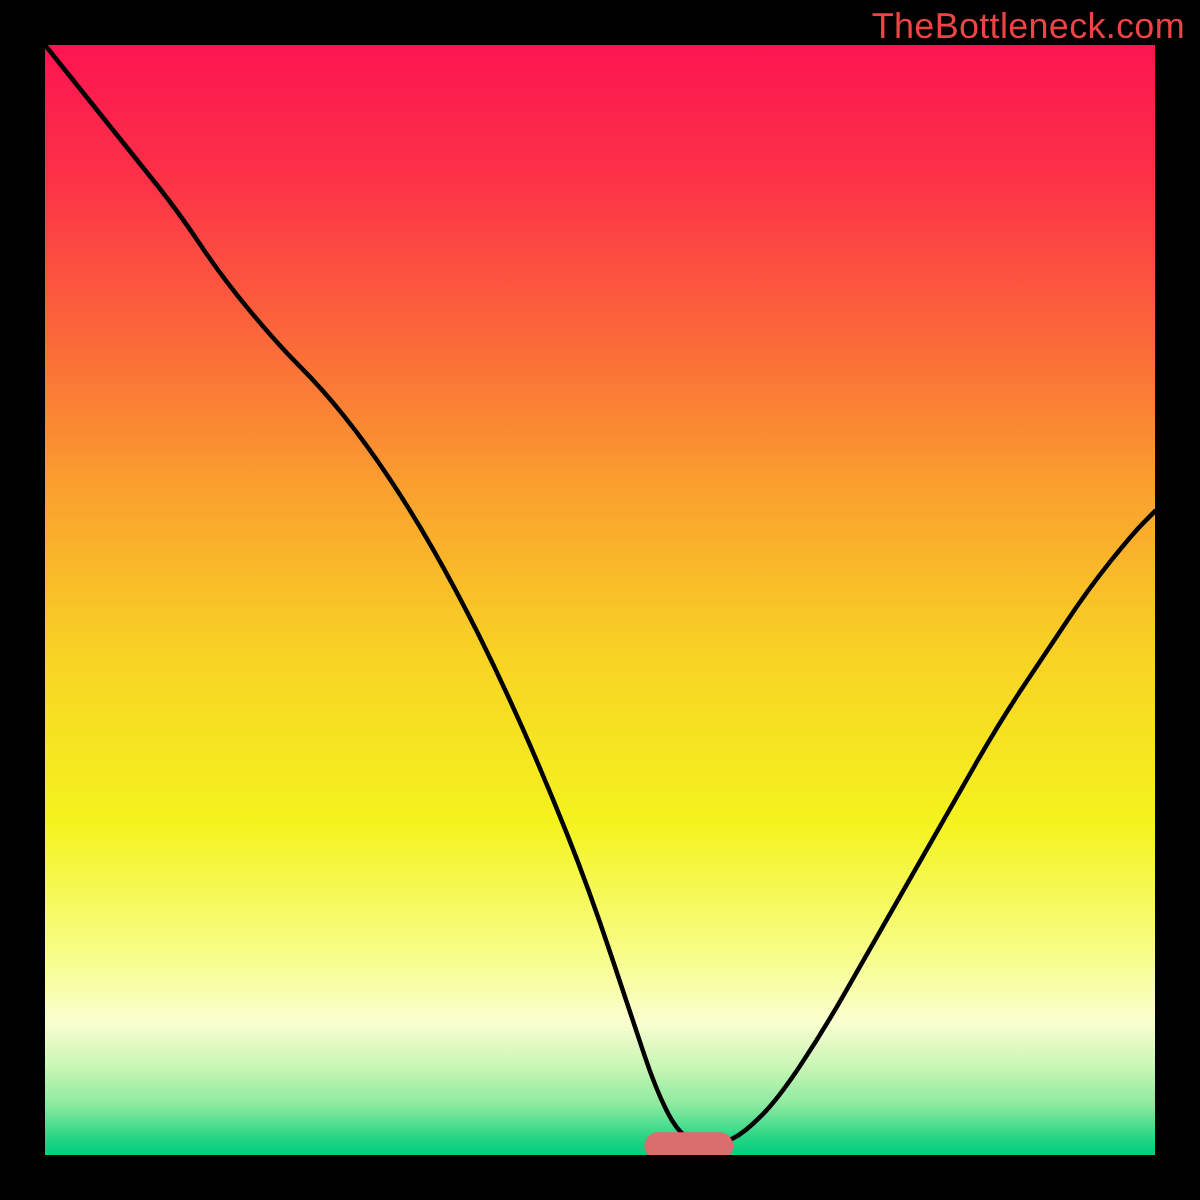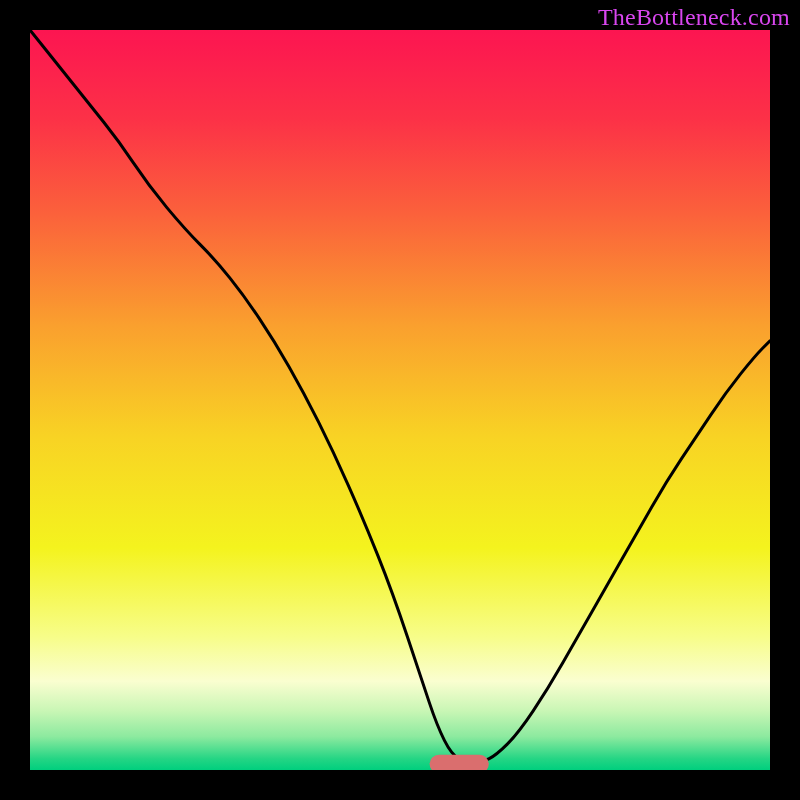--- a/index.html
+++ b/index.html
@@ -23,23 +23,23 @@
     
     left: 30px;
     top: 30px;
     width: 740px;
     height: 740px;
   }
   .watermark {
     position: absolute;
     top: 4px;
     right: 10px;
-    font-family: Liberation Serif, serif;
+    font-family: Liberation Sans, sans-serif;
     font-size: 24px;
-    color: #d946ef;
+    color: #ef4444;
     font-weight: 500;
     letter-spacing: 0.2px;
   }
   svg {
     position: absolute;
     left: 0;
     top: 0;
   }
   .curve {
     fill: none;

